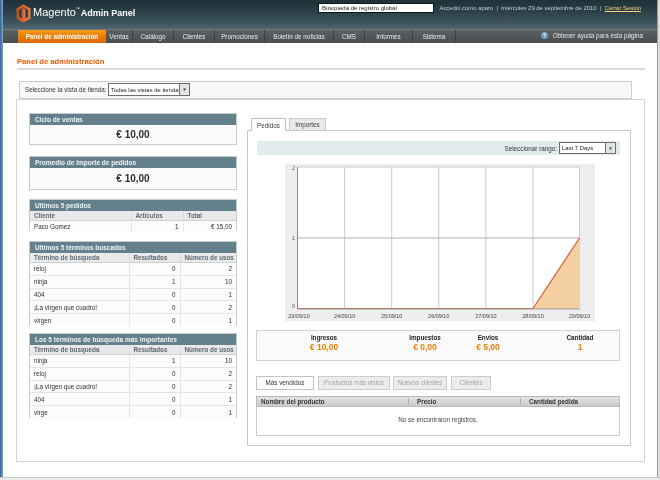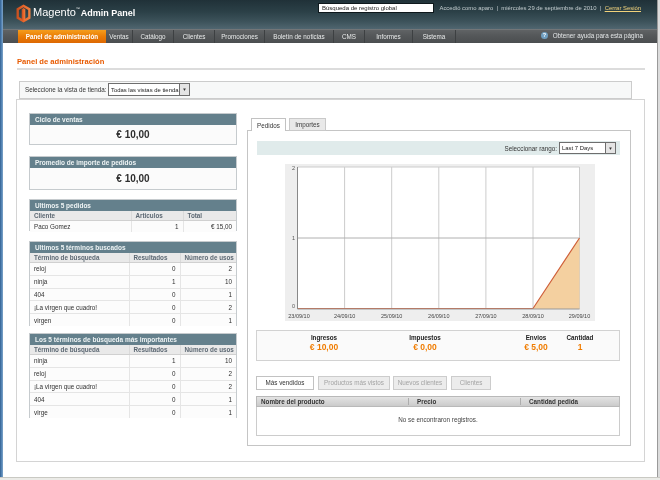--- a/index.html
+++ b/index.html
@@ -265,21 +265,21 @@
 
 <div class="abs" id="totals"></div>
 <div class="abs tot" style="left:324px;">
     <div class="l">Ingresos</div>
     <div class="v">€ 10,00</div>
   </div>
 <div class="abs tot" style="left:425px;">
     <div class="l">Impuestos</div>
     <div class="v">€ 0,00</div>
   </div>
-<div class="abs tot" style="left:536px;">
+<div class="abs tot" style="left:488px;">
     <div class="l">Envios</div>
     <div class="v">€ 5,00</div>
   </div>
 <div class="abs tot" style="left:580px;">
     <div class="l">Cantidad</div>
     <div class="v">1</div>
   </div>
 
 <div class="abs tab tabon" style="left:256px;top:376px;width:58px;height:13.5px;border-bottom:1px solid #c2c2c2;">Más vendidos</div>
 <div class="abs tab taboff2" style="left:318px;top:376px;width:72px;height:13.5px;">Productos más vistos</div>

